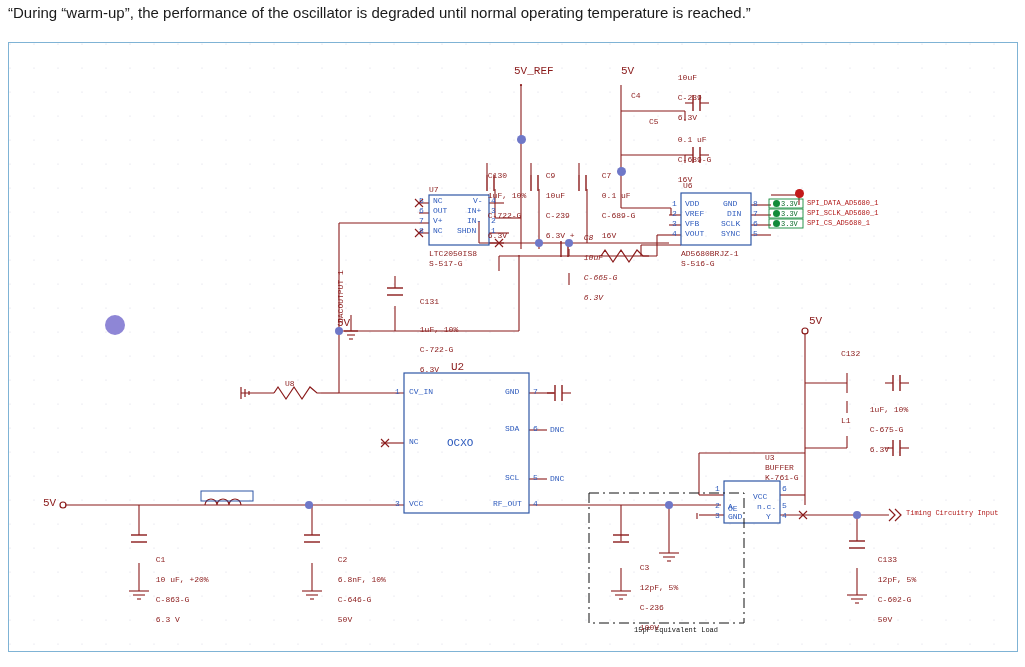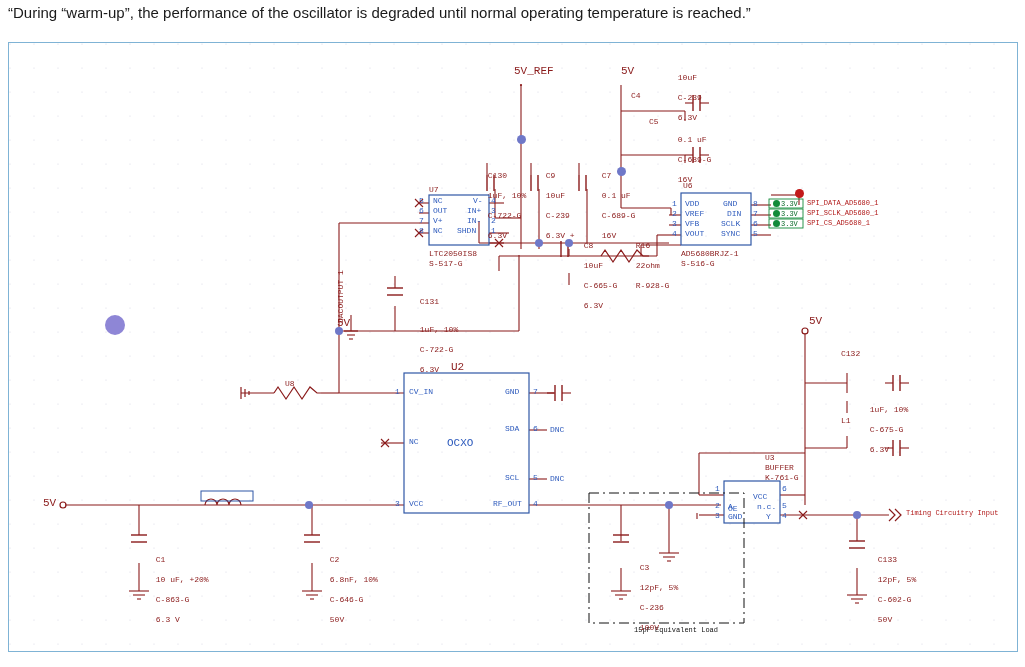--- a/index.html
+++ b/index.html
@@ -412,52 +412,47 @@
     </div>
     <div class="lbl dkred" style="left:622px; top:48px;">C4</div>
 
     <div class="lbl dkred" style="left:640px; top:82px;">
       <span>0.1 uF</span><br>
       <span>C-689-G</span><br>
       <span>16V</span>
     </div>
     <div class="lbl dkred" style="left:640px; top:74px;">C5</div>
 
-    <div class="lbl dkred" style="left:546px; top:188px;">
+    <div class="lbl dkred" style="left:546px; top:180px;font-style:italic;">
       <span>C8</span><br>
       <span>10uF</span><br>
       <span>C-665-G</span><br>
       <span>6.3V</span>
     </div>
 
-    <div class="lbl dkred" style="left:598px; top:188px;">
-      <span>R16</span><br>
-      <span>22ohm</span><br>
-      <span>R-928-G</span>
-    </div>
 
     <div class="lbl dkred" style="left:382px; top:244px;text-align:right;">
       <span>C131</span>
     </div>
     <div class="lbl dkred" style="left:382px; top:272px;">
       <span>1uF, 10%</span><br>
       <span>C-722-G</span><br>
       <span>6.3V</span>
     </div>
 
     <div class="lbl dkred" style="left:276px; top:336px;">U8</div>
 
     <div class="lbl dkred" style="left:118px; top:502px;">
       <span>C1</span><br>
       <span>10 uF, +20%</span><br>
       <span>C-863-G</span><br>
       <span>6.3 V</span>
     </div>
 
-    <div class="lbl dkred" style="left:292px; top:502px;">
+    <div class="lbl dkred" style="left:300px; top:502px;">
       <span>C2</span><br>
       <span>6.8nF, 10%</span><br>
       <span>C-646-G</span><br>
       <span>50V</span>
     </div>
 
     <div class="lbl dkred" style="left:602px; top:510px;">
       <span>C3</span><br>
       <span>12pF, 5%</span><br>
       <span>C-236</span><br>

